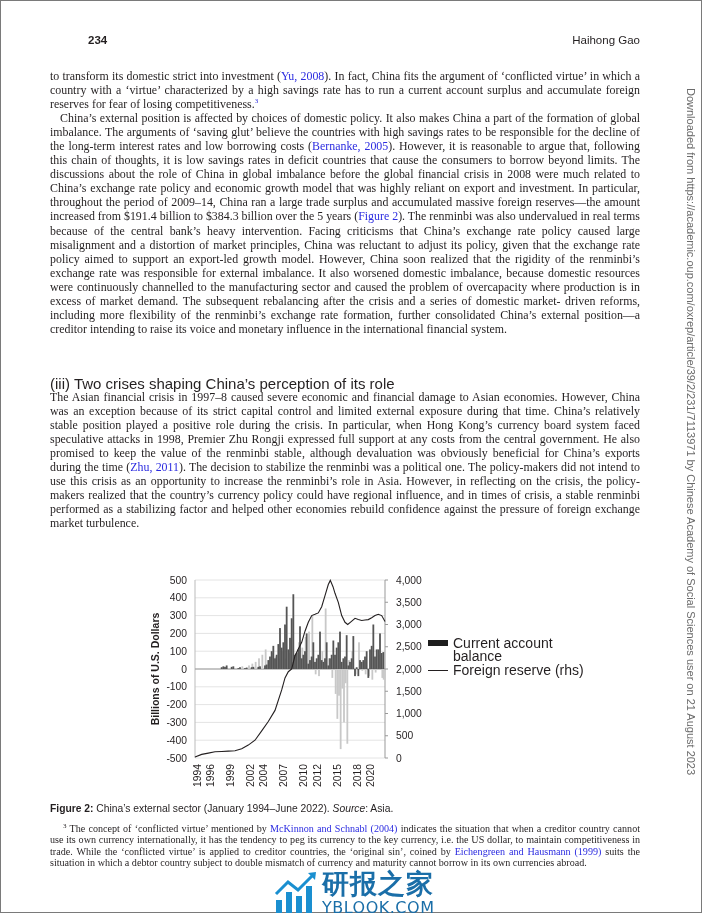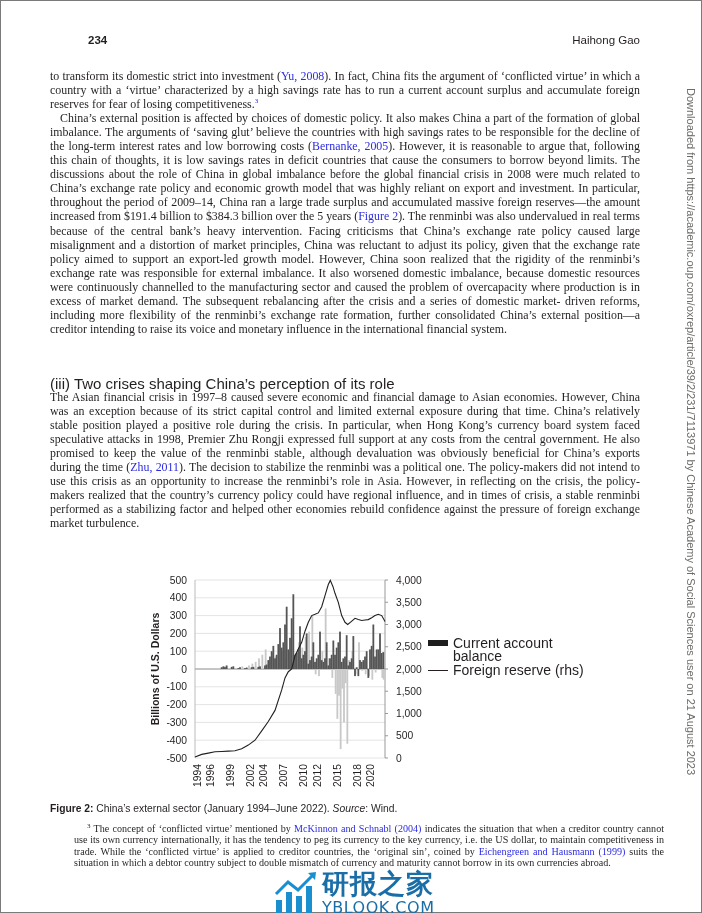--- a/index.html
+++ b/index.html
@@ -32,21 +32,21 @@
   .chart-wrap svg { position: absolute; left: 0; top: 0; }
   .legend { position: absolute; left: 428px; top: 637px; font-family: "Liberation Sans", sans-serif; font-size: 14px; color: #231f20; }
   .legend-item { position: relative; padding-left: 25px; line-height: 12.5px; margin-bottom: 2px; }
   .legend-swatch { position: absolute; left: 0; top: 3px; width: 20px; height: 6px; }
   .legend-line { position: absolute; left: 0; top: 6px; width: 20px; height: 1px; background: #231f20; }
   .caption {
     position: absolute; left: 50px; top: 803px; font-family: "Liberation Sans", sans-serif; font-size: 10.3px; color: #231f20;
   }
   .caption b { font-weight: bold; }
   .footnote {
-    position: absolute; left: 50px; top: 823px; width: 590px; font-size: 10.1px; line-height: 11.3px; text-align: justify; margin-left: 24px;
+    position: absolute; left: 50px; top: 823px; width: 590px; font-size: 10.1px; line-height: 11.3px; text-align: justify;
   }
   .footnote p { margin: 0; text-indent: 13px; }
   .yblook { position: absolute; left: 274px; top: 862px; width: 160px; height: 48px; margin-top: 8px; }
   .yblook .cn { position: absolute; left: 48px; top: -4px; font-family: "DejaVu Sans", sans-serif; font-size: 27px; color: #1a6ea8; letter-spacing: 1px; font-weight: bold; }
   .yblook .en { position: absolute; left: 48px; top: 28px; font-family: "DejaVu Sans", sans-serif; font-size: 16px; color: #1a6ea8; letter-spacing: 0.5px; }
 </style>
 </head>
 <body>
 
 <div class="frame"></div>
@@ -271,21 +271,21 @@
     <span class="legend-swatch" style="background:#1e1e1e;"></span>
     <span style="display:inline-block;width:100px;">Current account balance</span>
   </div>
   <div class="legend-item">
     <span class="legend-line"></span>
     <span>Foreign reserve (rhs)</span>
   </div>
 </div>
 
 <div class="caption">
-  <b>Figure 2:</b><span> China’s external sector (January 1994–June 2022). </span><i>Source</i><span>: Wind.</span>
+  <b>Figure 2:</b><span> China’s external sector (January 1994–June 2022). </span><i>Source</i><span>: Asia.</span>
 </div>
 
 <div class="footnote">
   <p id="fn"><sup style="color:#231f20;">3</sup><span> The concept of ‘conflicted virtue’ mentioned by </span><span class="cite">McKinnon and Schnabl (2004)</span><span> indicates the situation that when a creditor country can­not use its own currency internationally, it has the tendency to peg its currency to the key currency, i.e. the US dollar, to maintain competitive­ness in trade. While the ‘conflicted virtue’ is applied to creditor countries, the ‘original sin’, coined by </span><span class="cite">Eichengreen and Hausmann (1999)</span><span> suits the situation in which a debtor country subject to double mismatch of currency and maturity cannot borrow in its own currencies abroad.</span></p>
 </div>
 
 <div class="yblook">
   <svg width="44" height="46" style="position:absolute;left:0;top:2px;">
     <rect x="2" y="28" width="6" height="17" fill="#1a8fd0"></rect>
     <rect x="12" y="20" width="6" height="25" fill="#1a8fd0"></rect>

